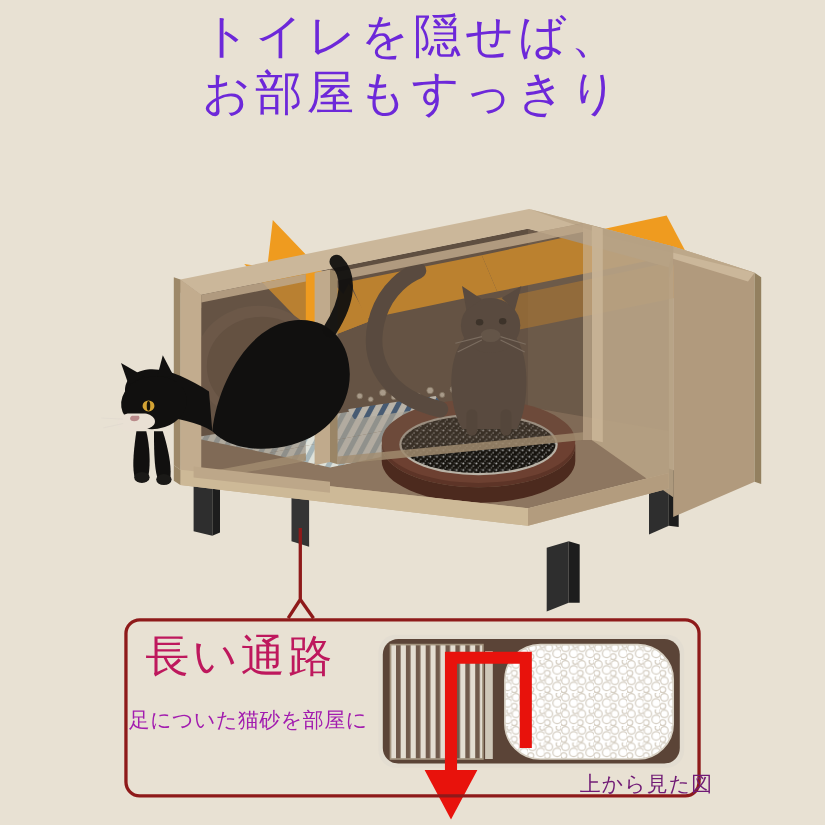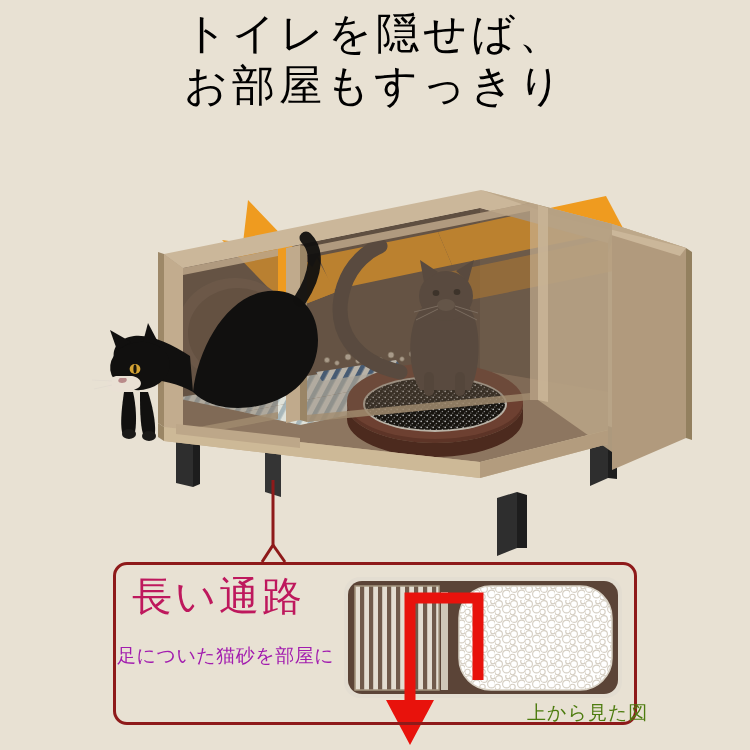--- a/index.html
+++ b/index.html
@@ -18,21 +18,21 @@
     -webkit-font-smoothing: antialiased;
   }
 
   
   .title-block {
     position: absolute;
     top: 8px;
     left: 0;
     width: 750px;
     text-align: center;
-    color: #000000;
+    color: #6d28d9;
   }
   .title-line {
     font-family: "Liberation Serif", "DejaVu Serif", serif;
     font-size: 43px;
     line-height: 52px;
     letter-spacing: 4px;
     font-weight: 400;
     white-space: nowrap;
   }
 
@@ -78,21 +78,21 @@
     letter-spacing: 0.5px;
     color: #a21caf;
     white-space: nowrap;
   }
   .topview-label {
     position: absolute;
     left: 527px;
     top: 700px;
     font-size: 19px;
     letter-spacing: 1px;
-    color: #4d7c0f;
+    color: #701a75;
     white-space: nowrap;
   }
 </style>
 </head>
 <body>
 
 <div id="page">
 
   <div class="title-block">
     <div class="title-line">トイレを隠せば、</div>

